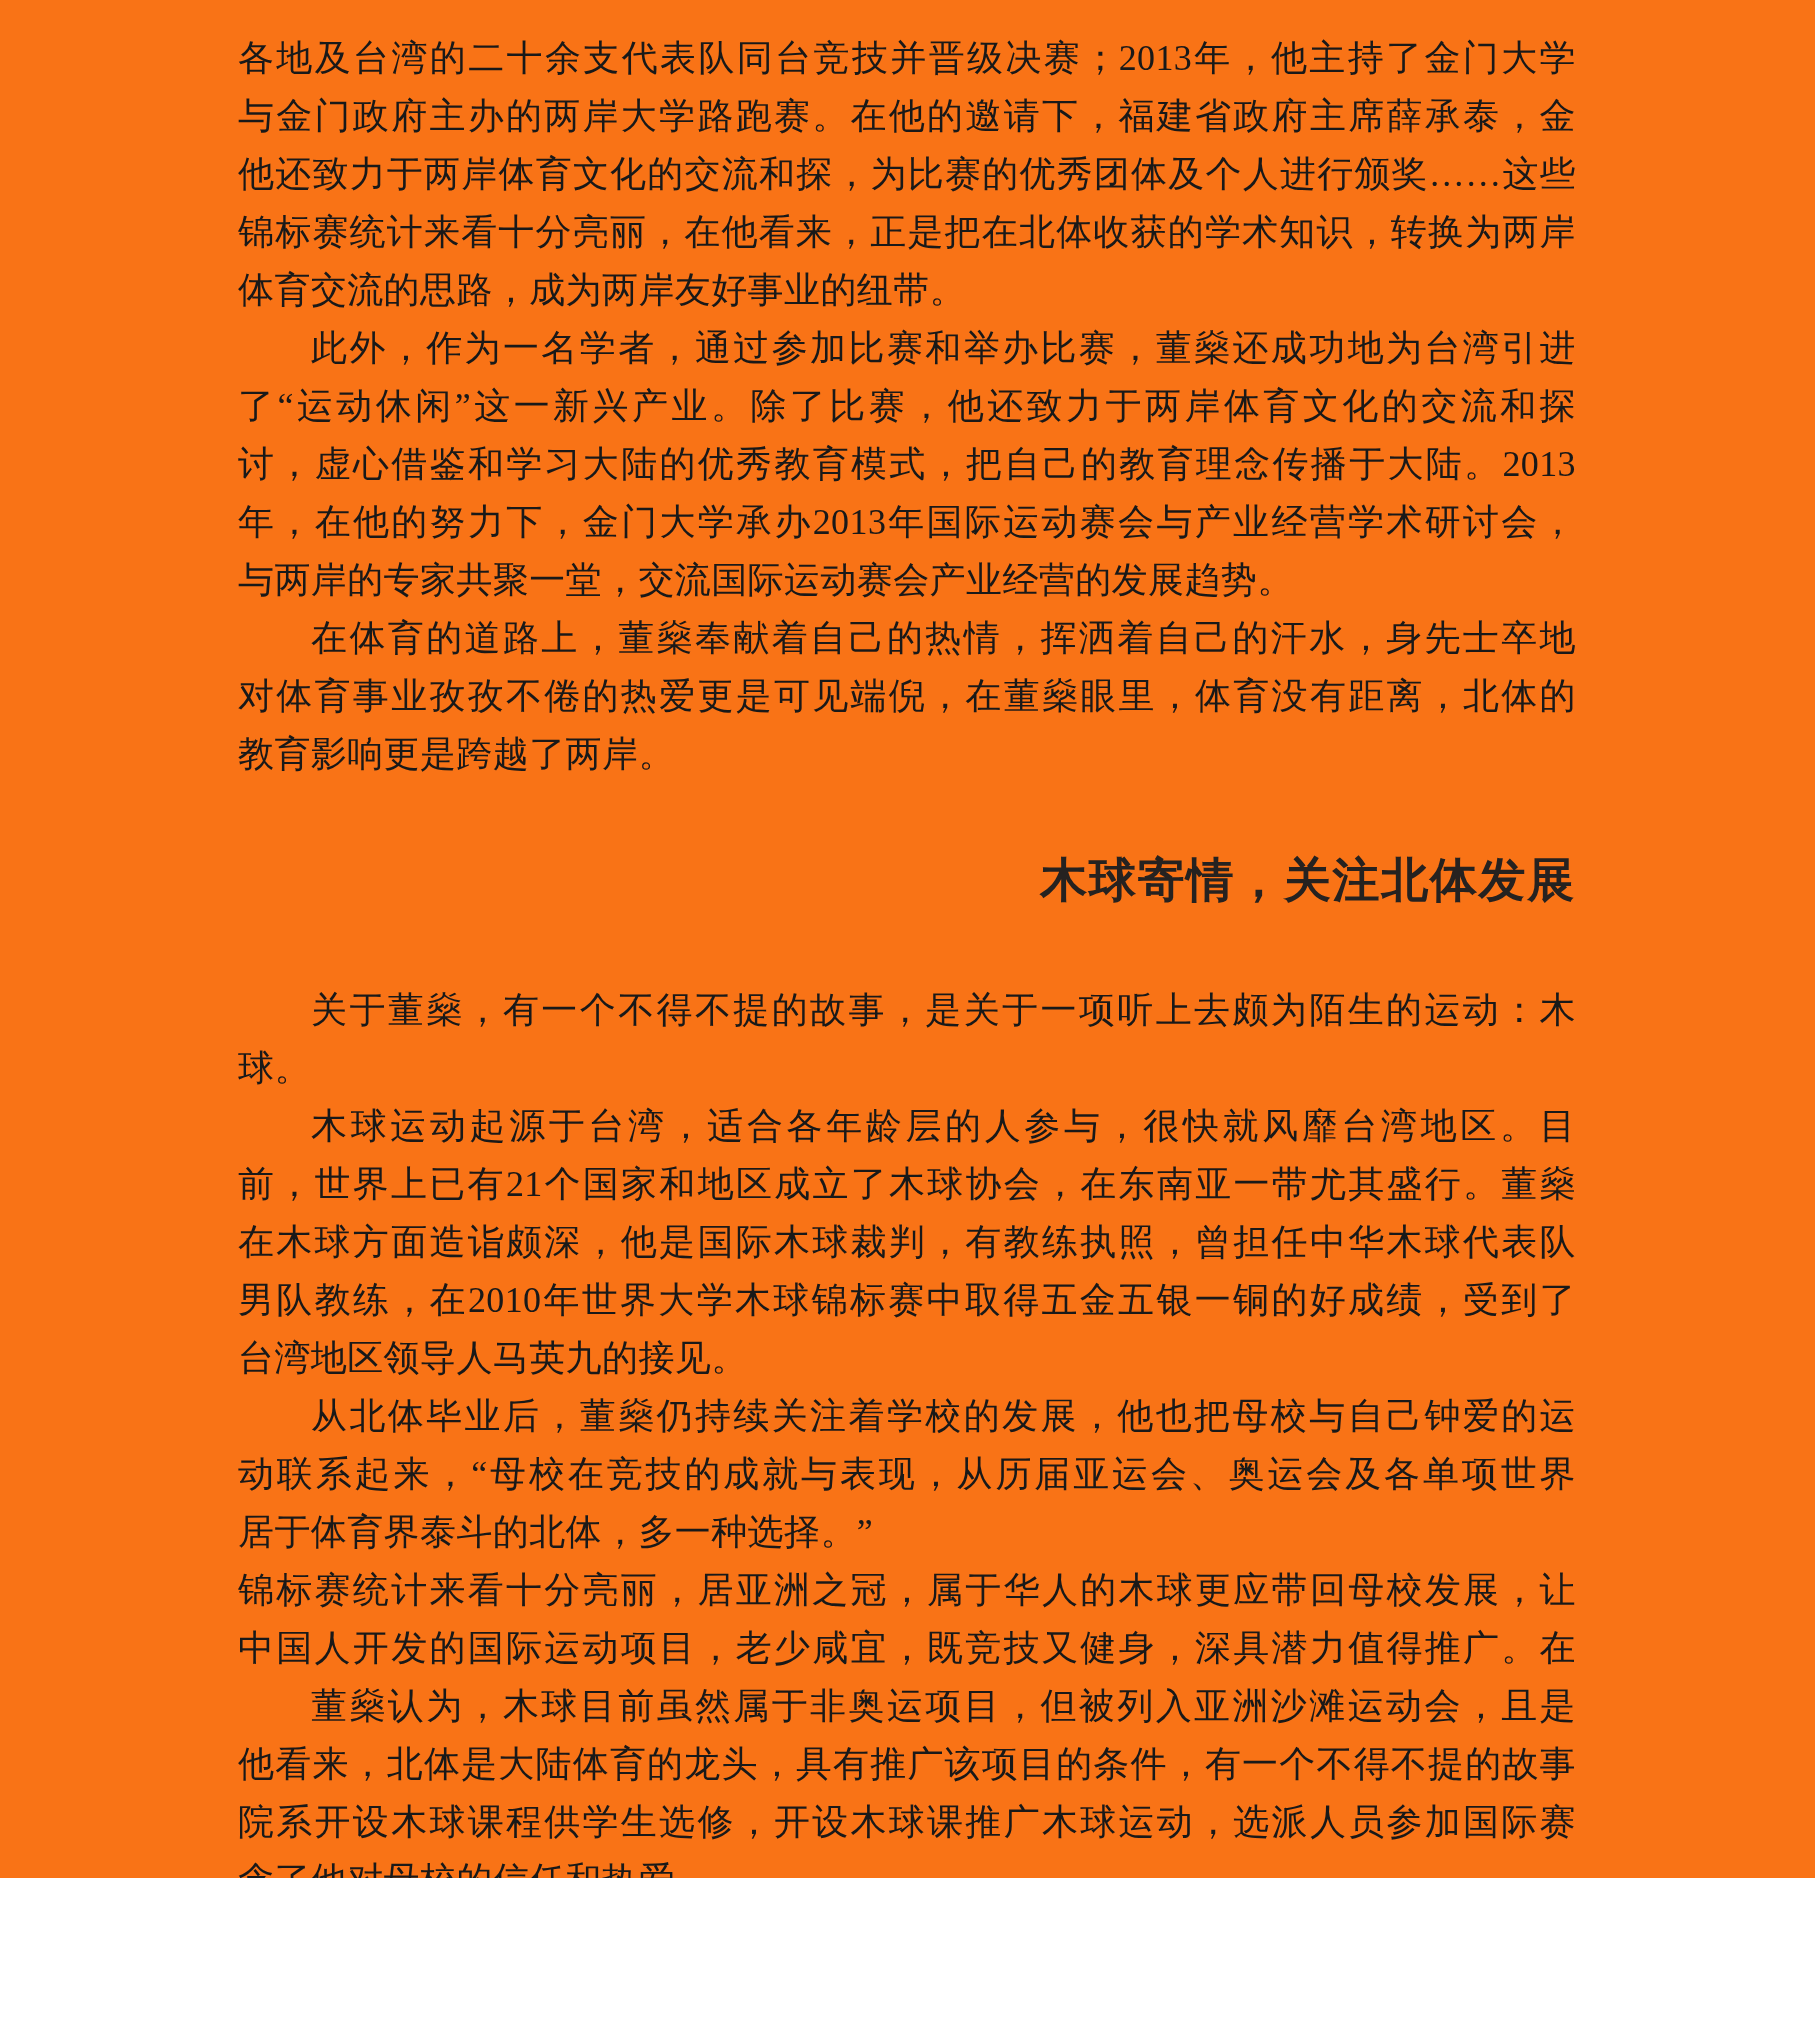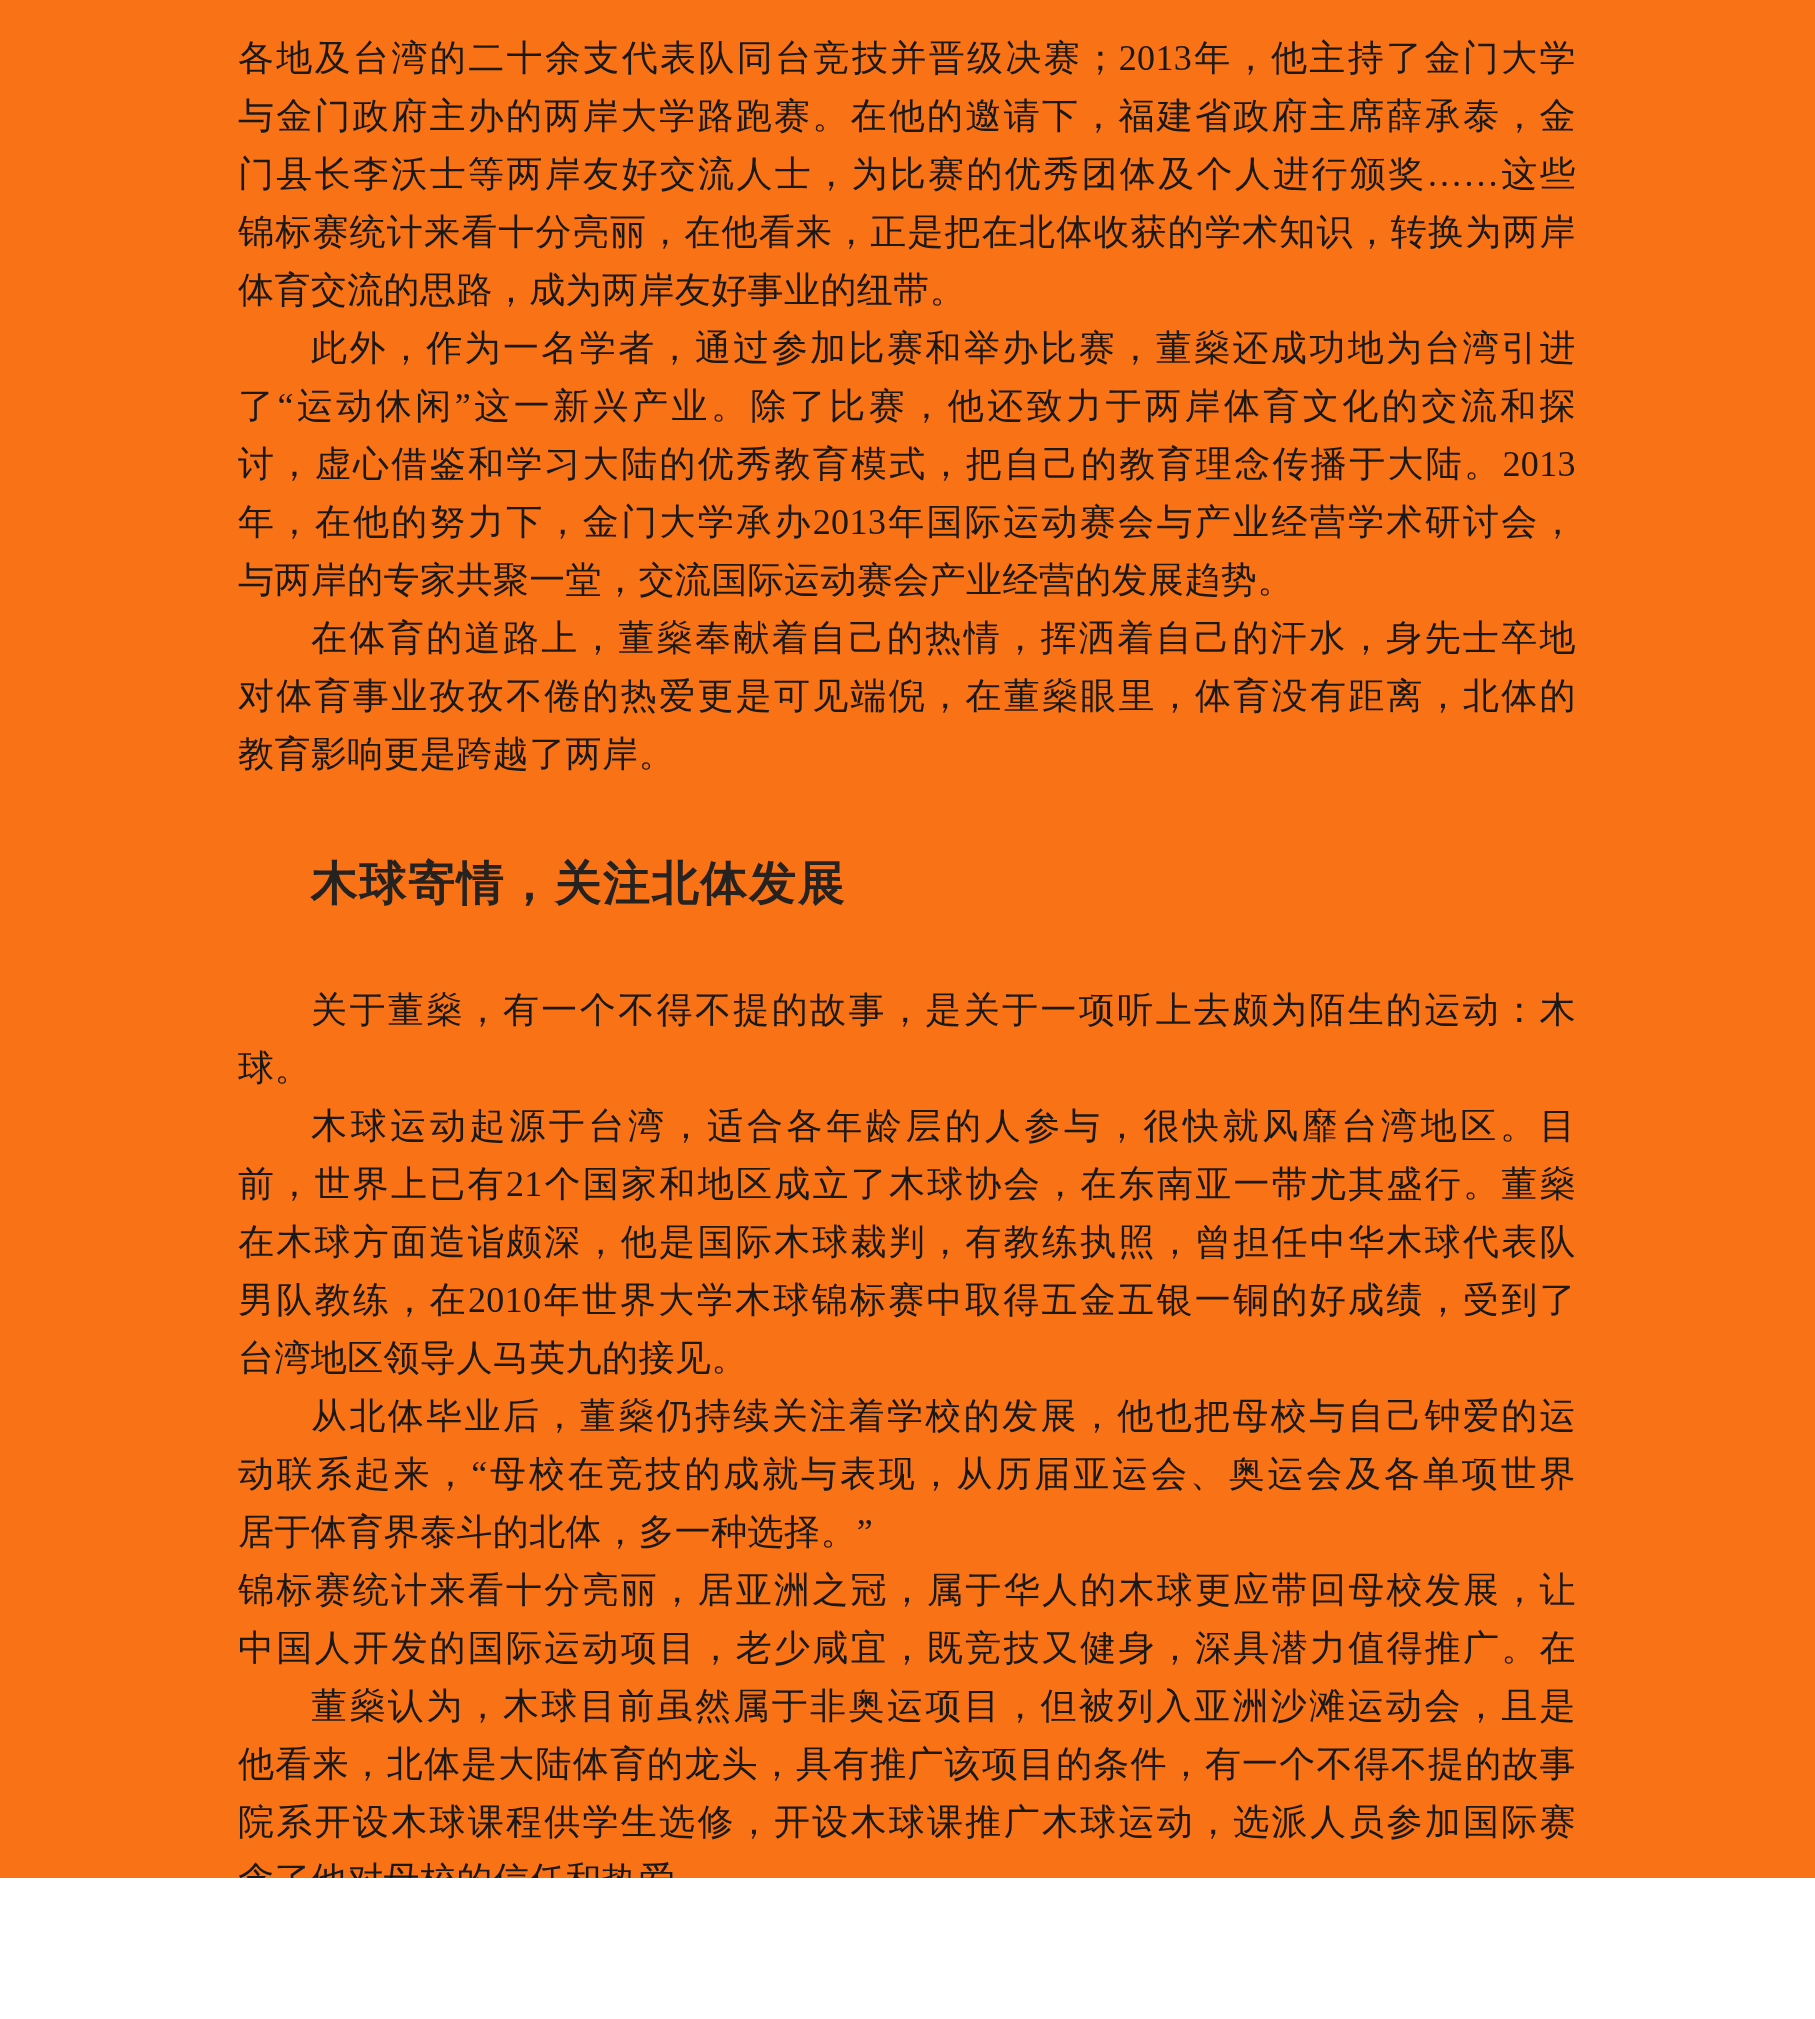--- a/index.html
+++ b/index.html
@@ -33,41 +33,41 @@
     overflow: hidden;
     letter-spacing: 0.4px;
   }
   .line.last {
     text-align-last: left;
   }
   .para.indented .line.first {
     padding-left: 73px;
   }
   .heading {
-    font-family: Liberation Serif, serif;
+    font-family: Liberation Mono, monospace;
     font-weight: 700;
     font-size: 47px;
     line-height: 51px;
     color: #262220;
     padding-left: 73px;
     margin: 75px 0 72px 0;
     letter-spacing: 1.7px;
-    text-align: left;
+    text-align: right;
   }
 </style>
 </head>
 <body>
 
 <div class="page">
   <div class="content">
 
     <div class="para">
       <div class="line first">各地及台湾的二十余支代表队同台竞技并晋级决赛；2013年，他主持了金门大学</div>
       <div class="line">与金门政府主办的两岸大学路跑赛。在他的邀请下，福建省政府主席薛承泰，金</div>
-      <div class="line">门县长李沃士等两岸友好交流人士，为比赛的优秀团体及个人进行颁奖……这些</div>
+      <div class="line">他还致力于两岸体育文化的交流和探，为比赛的优秀团体及个人进行颁奖……这些</div>
       <div class="line">锦标赛统计来看十分亮丽，在他看来，正是把在北体收获的学术知识，转换为两岸</div>
       <div class="line last">体育交流的思路，成为两岸友好事业的纽带。</div>
     </div>
 
     <div class="para indented">
       <div class="line first">此外，作为一名学者，通过参加比赛和举办比赛，董燊还成功地为台湾引进</div>
       <div class="line">了“运动休闲”这一新兴产业。除了比赛，他还致力于两岸体育文化的交流和探</div>
       <div class="line">讨，虚心借鉴和学习大陆的优秀教育模式，把自己的教育理念传播于大陆。2013</div>
       <div class="line">年，在他的努力下，金门大学承办2013年国际运动赛会与产业经营学术研讨会，</div>
       <div class="line last">与两岸的专家共聚一堂，交流国际运动赛会产业经营的发展趋势。</div>

